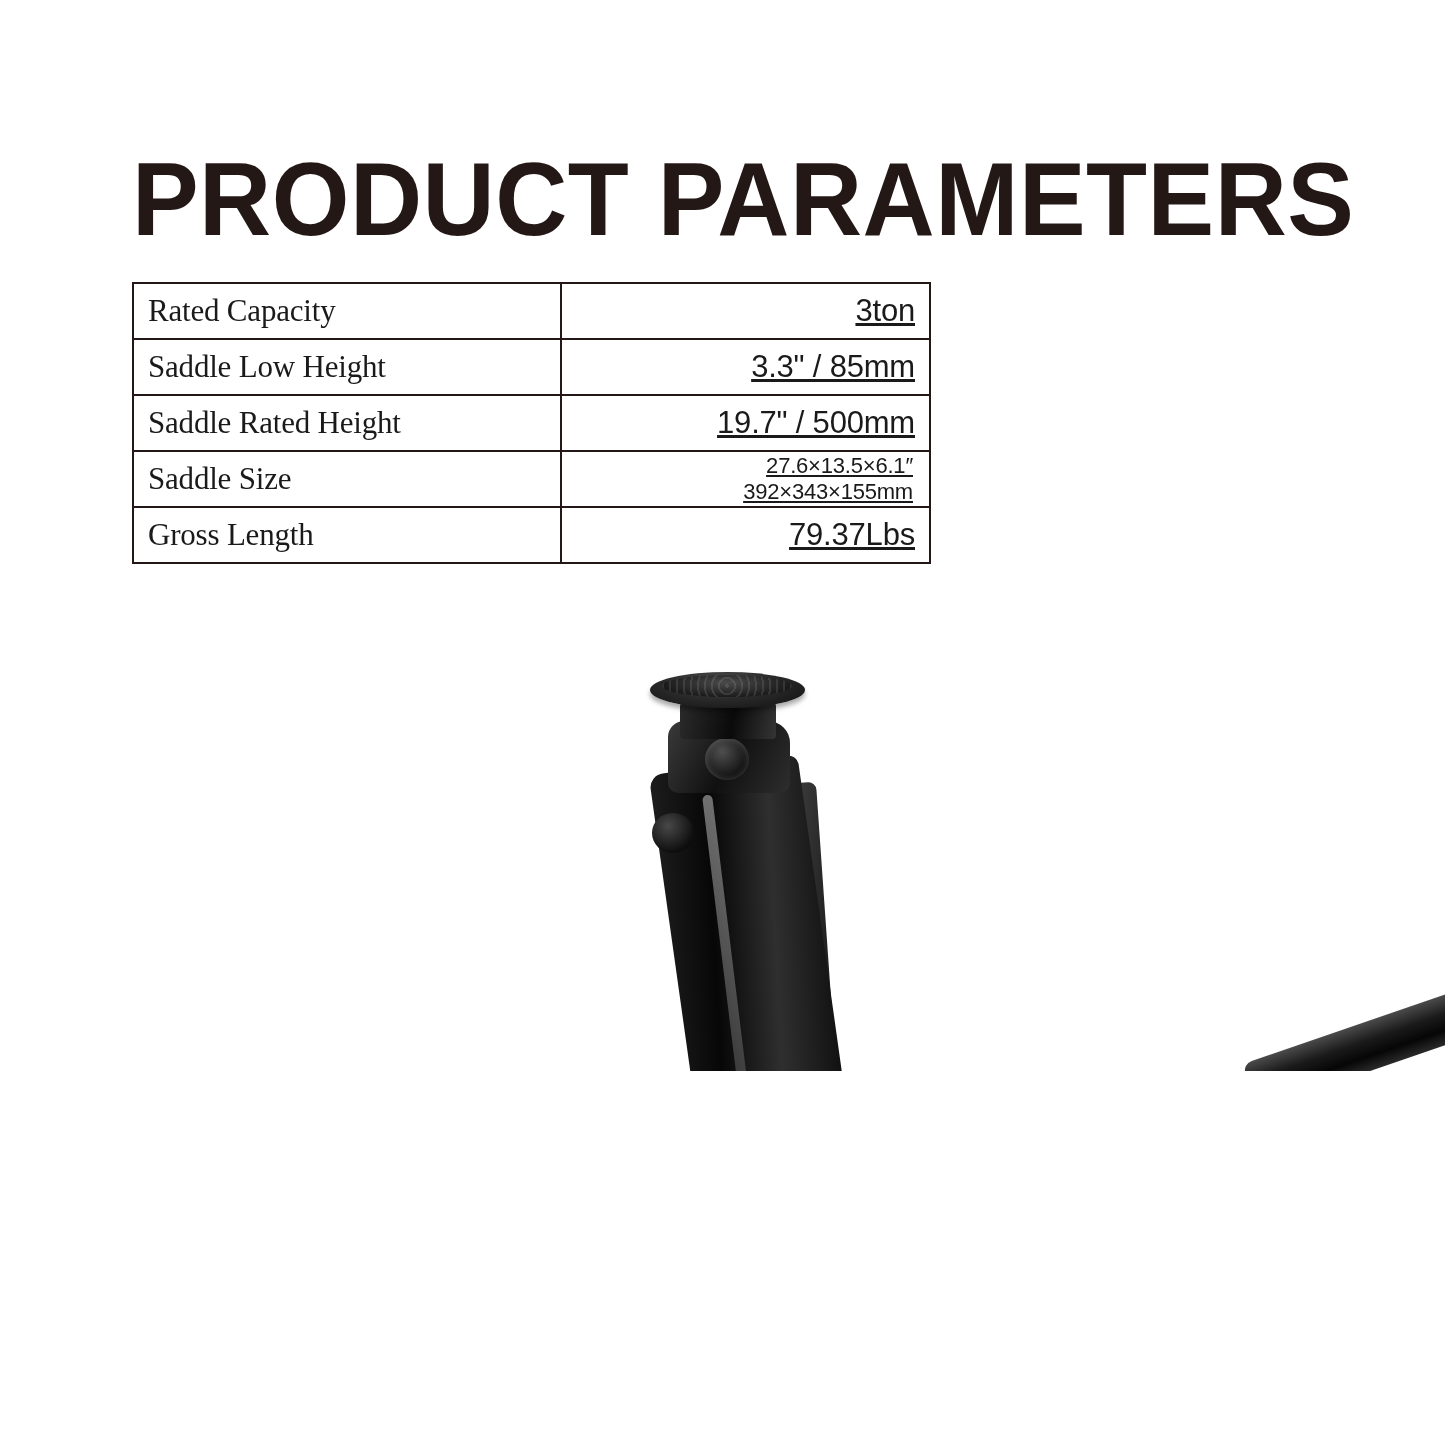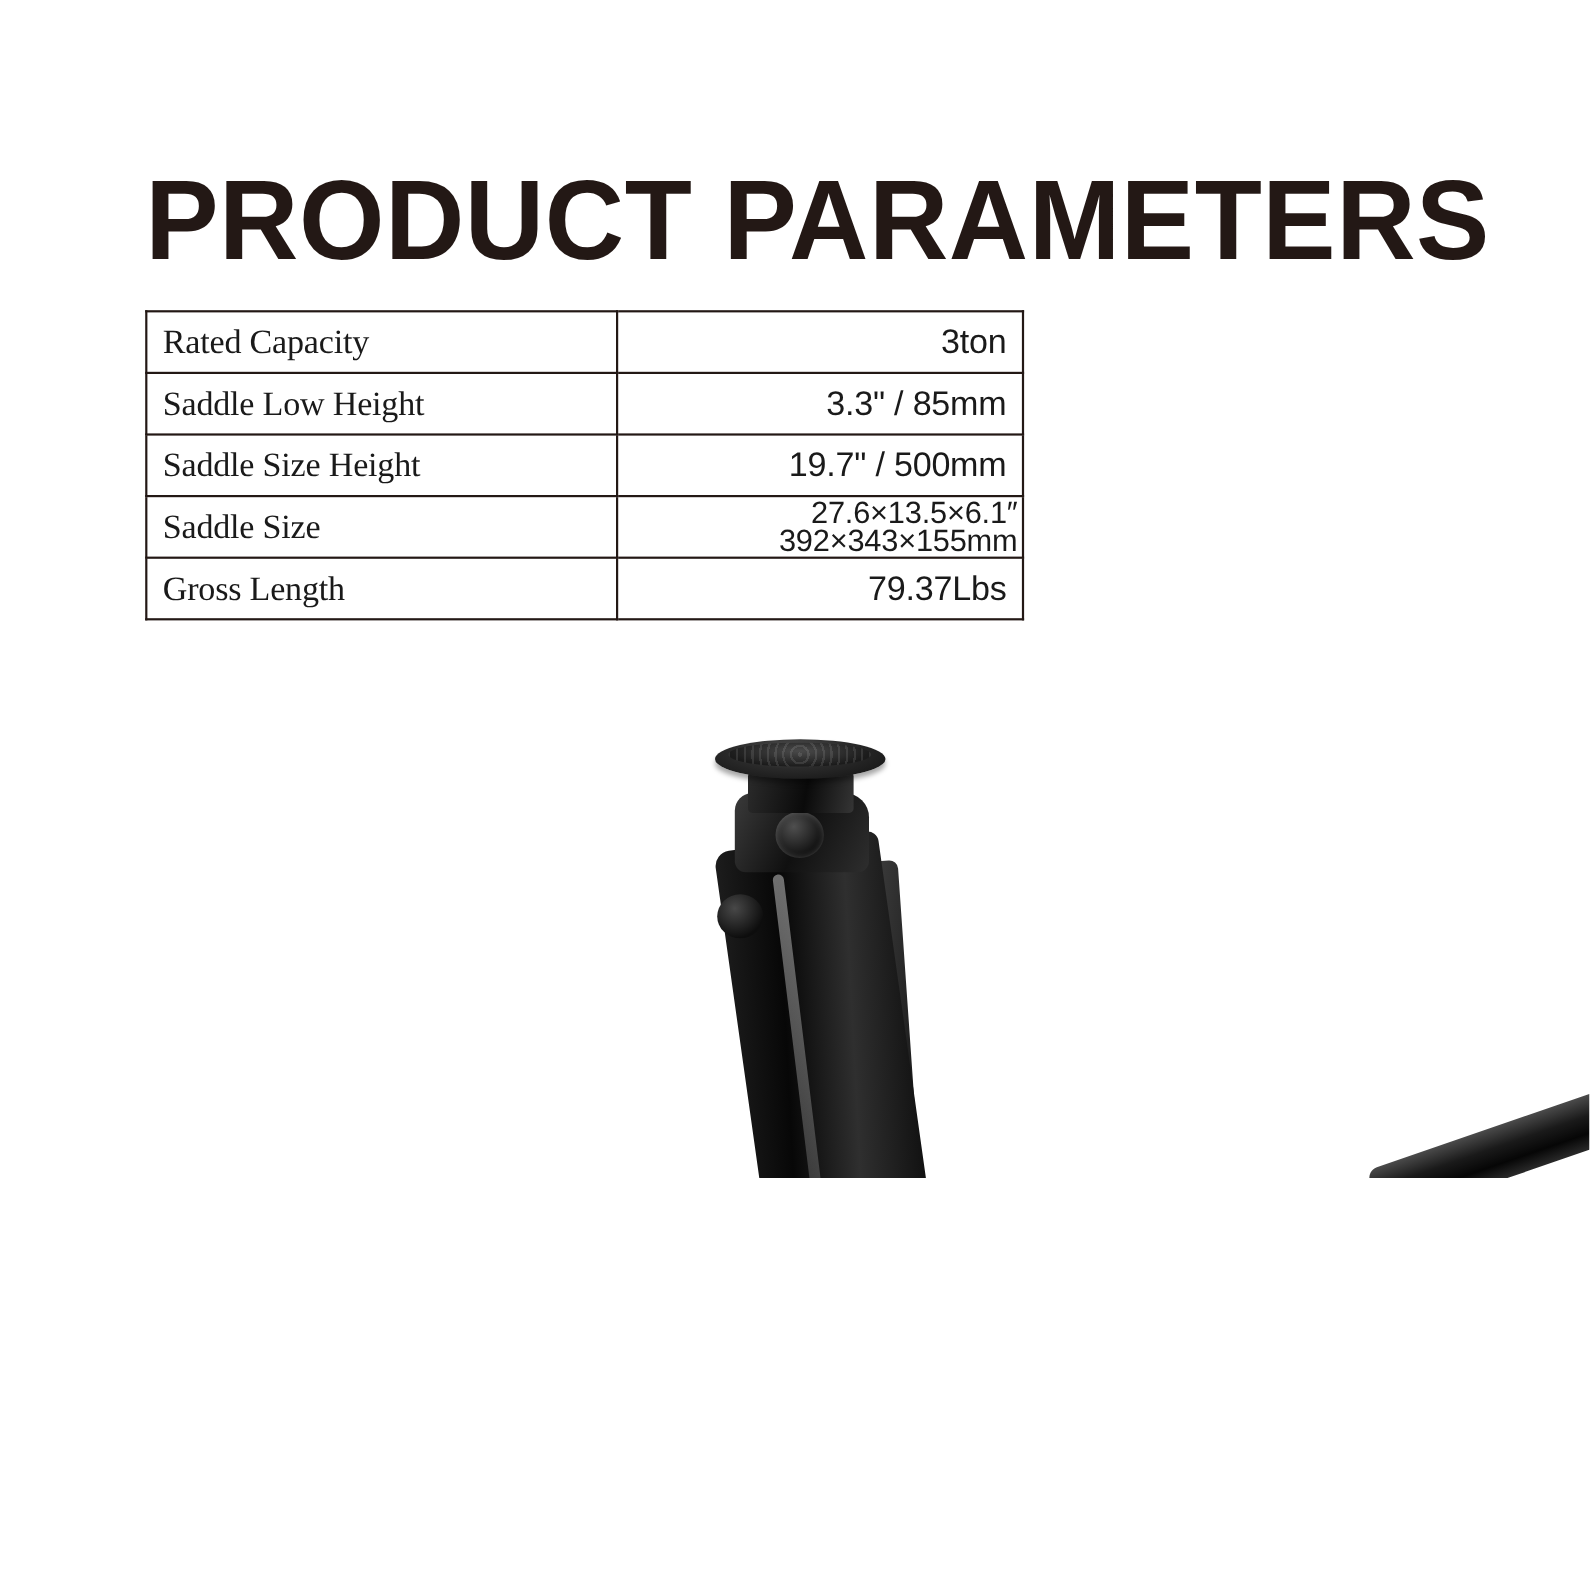--- a/index.html
+++ b/index.html
@@ -57,25 +57,26 @@
   #spec-table td.label {
     width: 398px;
     text-align: left;
     letter-spacing: -0.2px;
     font-family: Liberation Serif, serif;
   }
   #spec-table td.value {
     width: 339px;
     text-align: right;
     letter-spacing: -0.2px;
+    text-decoration: underline;
   }
   #spec-table td.value.two-line {
-    font-size: 28px;
+    font-size: 22px;
     line-height: 26px;
-    padding-right: 4px;
+    padding-right: 16px;
   }
   .value-line { display: block; white-space: nowrap; }
 
   
   #product-photo {
     position: absolute;
     left: 250px;
     top: 655px;
     width: 1195px;
     height: 790px;
@@ -438,21 +439,21 @@
     <tbody>
       <tr>
         <td class="label">Rated Capacity</td>
         <td class="value">3ton</td>
       </tr>
       <tr>
         <td class="label">Saddle Low Height</td>
         <td class="value">3.3" / 85mm</td>
       </tr>
       <tr>
-        <td class="label">Saddle Size Height</td>
+        <td class="label">Saddle Rated Height</td>
         <td class="value">19.7" / 500mm</td>
       </tr>
       <tr>
         <td class="label">Saddle Size</td>
         <td class="value two-line">
           <span class="value-line">27.6×13.5×6.1″</span>
           <span class="value-line">392×343×155mm</span>
         </td>
       </tr>
       <tr>

